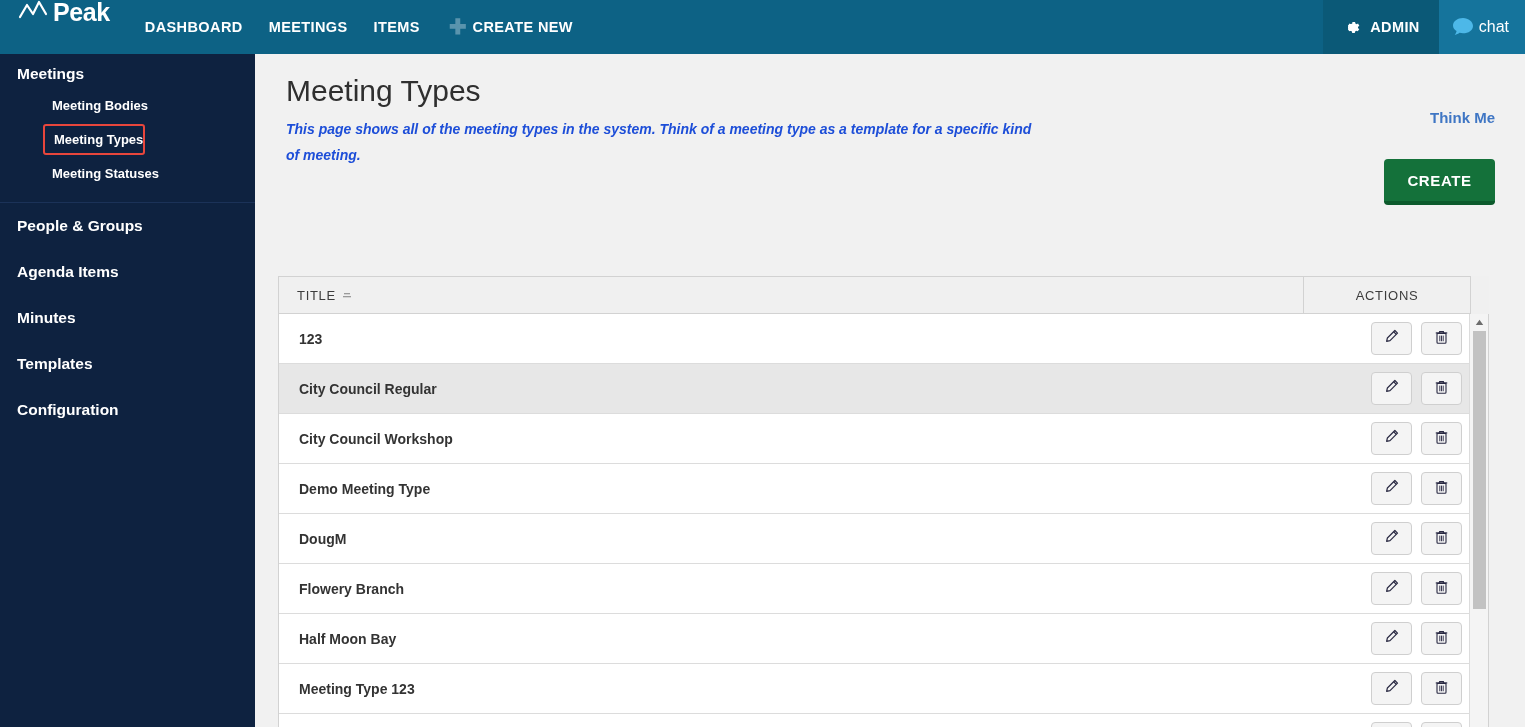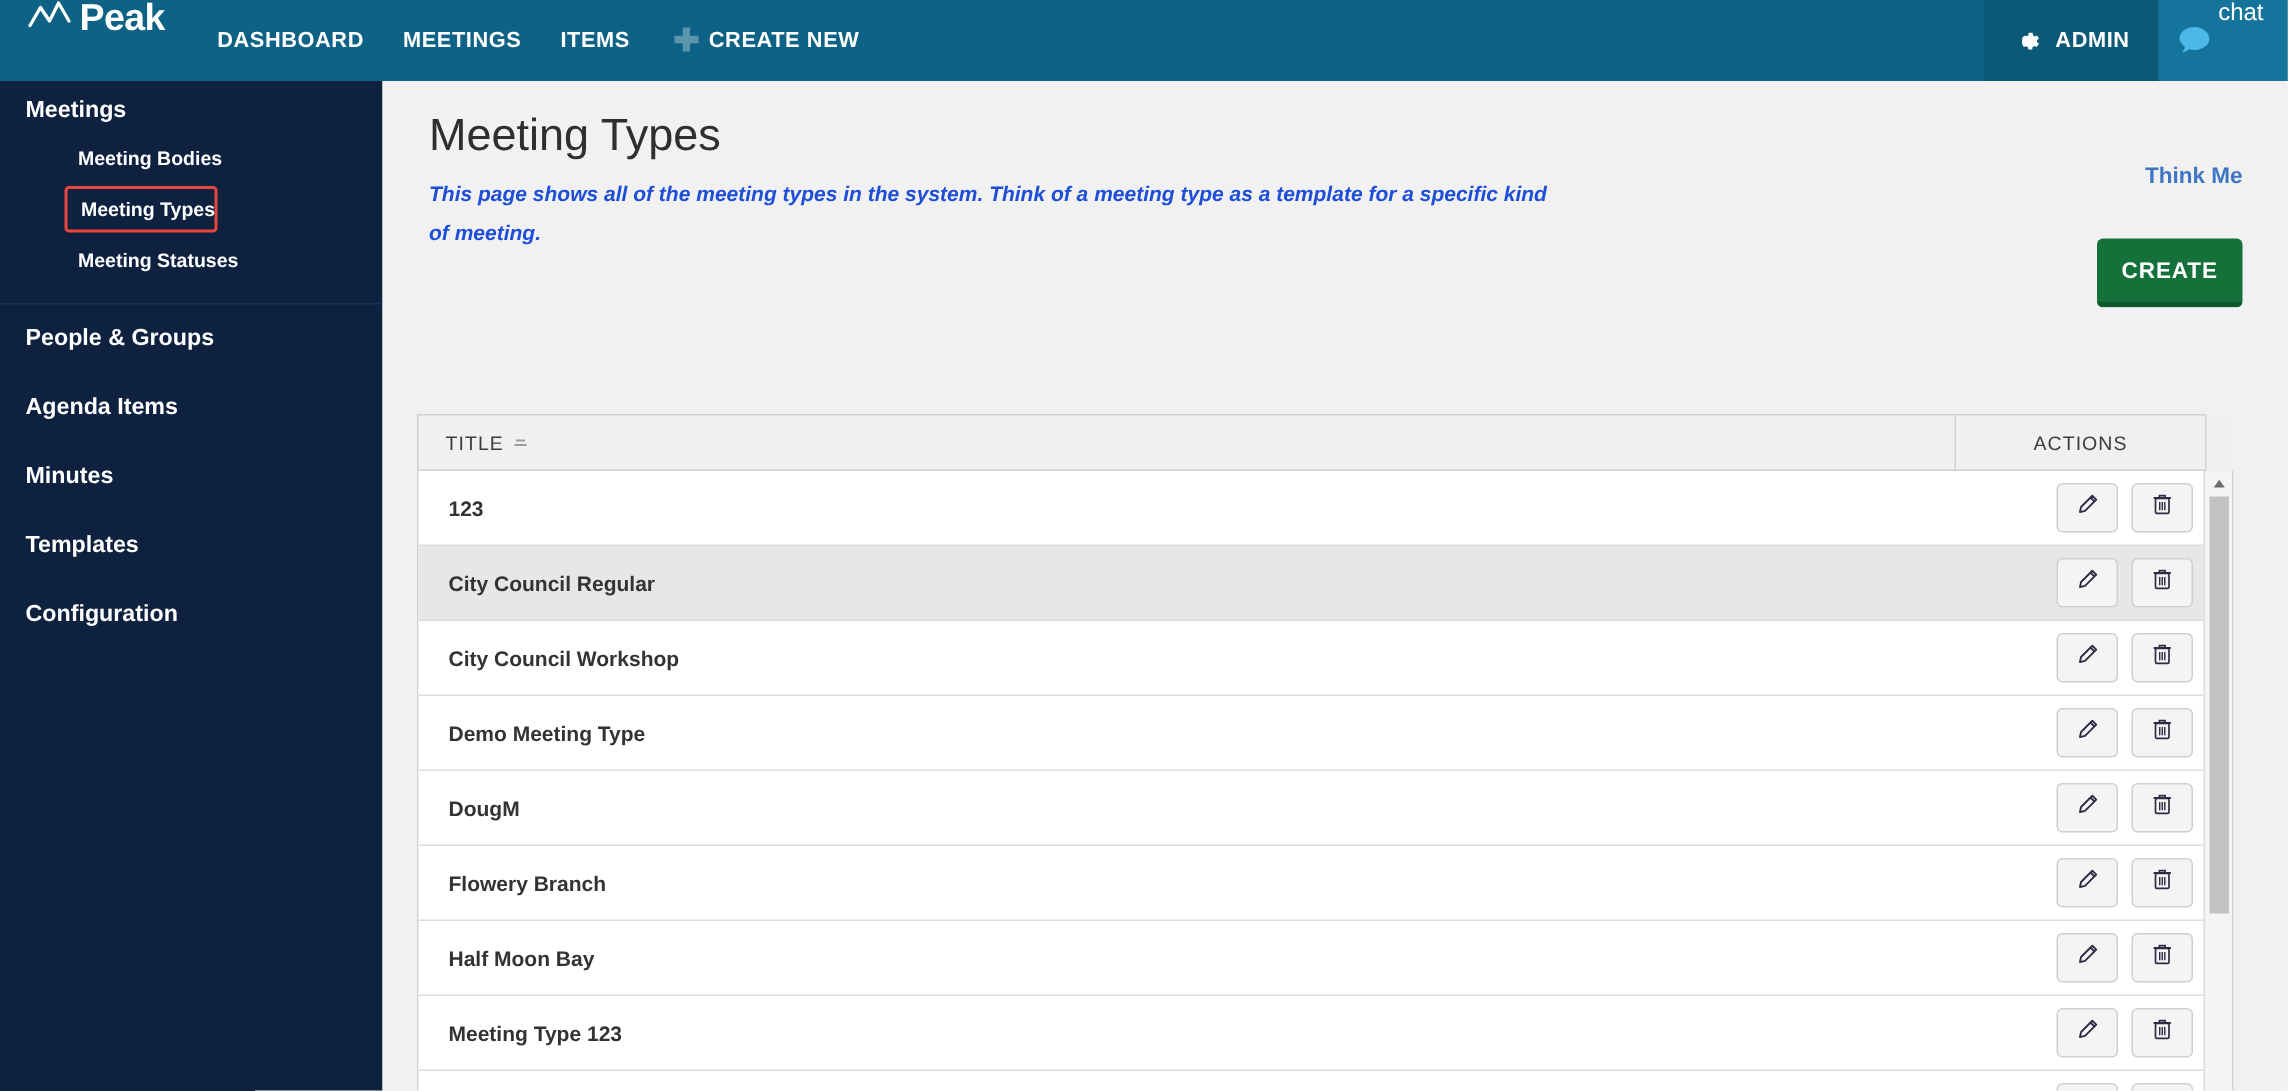--- a/index.html
+++ b/index.html
@@ -46,21 +46,21 @@
   }
   .admin-btn {
     background: #0b5977; display: flex; align-items: center;
     padding: 0 19px; cursor: pointer; height: 54px; justify-content: space-between;
   }
   .gear-icon { margin-right: 9px; display:flex; align-items:center; }
   .admin-label {
     color: #ffffff; font-size: 14.5px; font-weight: bold; letter-spacing: 0.4px;
   }
   .chat-btn {
-    background: #15749c; display: flex; 
+    background: #15749c; display: flex; align-items: center;
     padding: 0 16px 0 12px; cursor: pointer; height: 54px;
   }
   .bubble-icon { margin-right: 2px; display:flex; align-items:center; }
   .chat-label { color: #ffffff; font-size: 16px; }
 
   
   .sidebar {
     position: absolute; top: 54px; left: 0;
     width: 255px; height: 673px;
     background: #0e2240;
@@ -100,21 +100,21 @@
   .page-desc {
     font-style: italic; color: #1d4ed8; font-size: 14px;
     line-height: 26px; margin: 8px 0 0 31px; max-width: 760px; font-weight: bold;
   }
   .guide-me {
     position: absolute; top: 55px; right: 30px;
     color: #3f76c4; font-size: 15px; font-weight: bold; cursor: pointer;
   }
   .create-btn {
     position: absolute; top: 105px; right: 30px;
-    width: 97px; height: 46px;
+    width: 111px; height: 46px;
     background: #14713a;
     border-bottom: 4px solid #0c5a2c;
     border-radius: 4px;
     color: #ffffff; font-size: 15px; font-weight: bold; letter-spacing: 0.6px;
     display: flex; align-items: center; justify-content: center;
     cursor: pointer;
   }
 
   
   .table-wrap {

